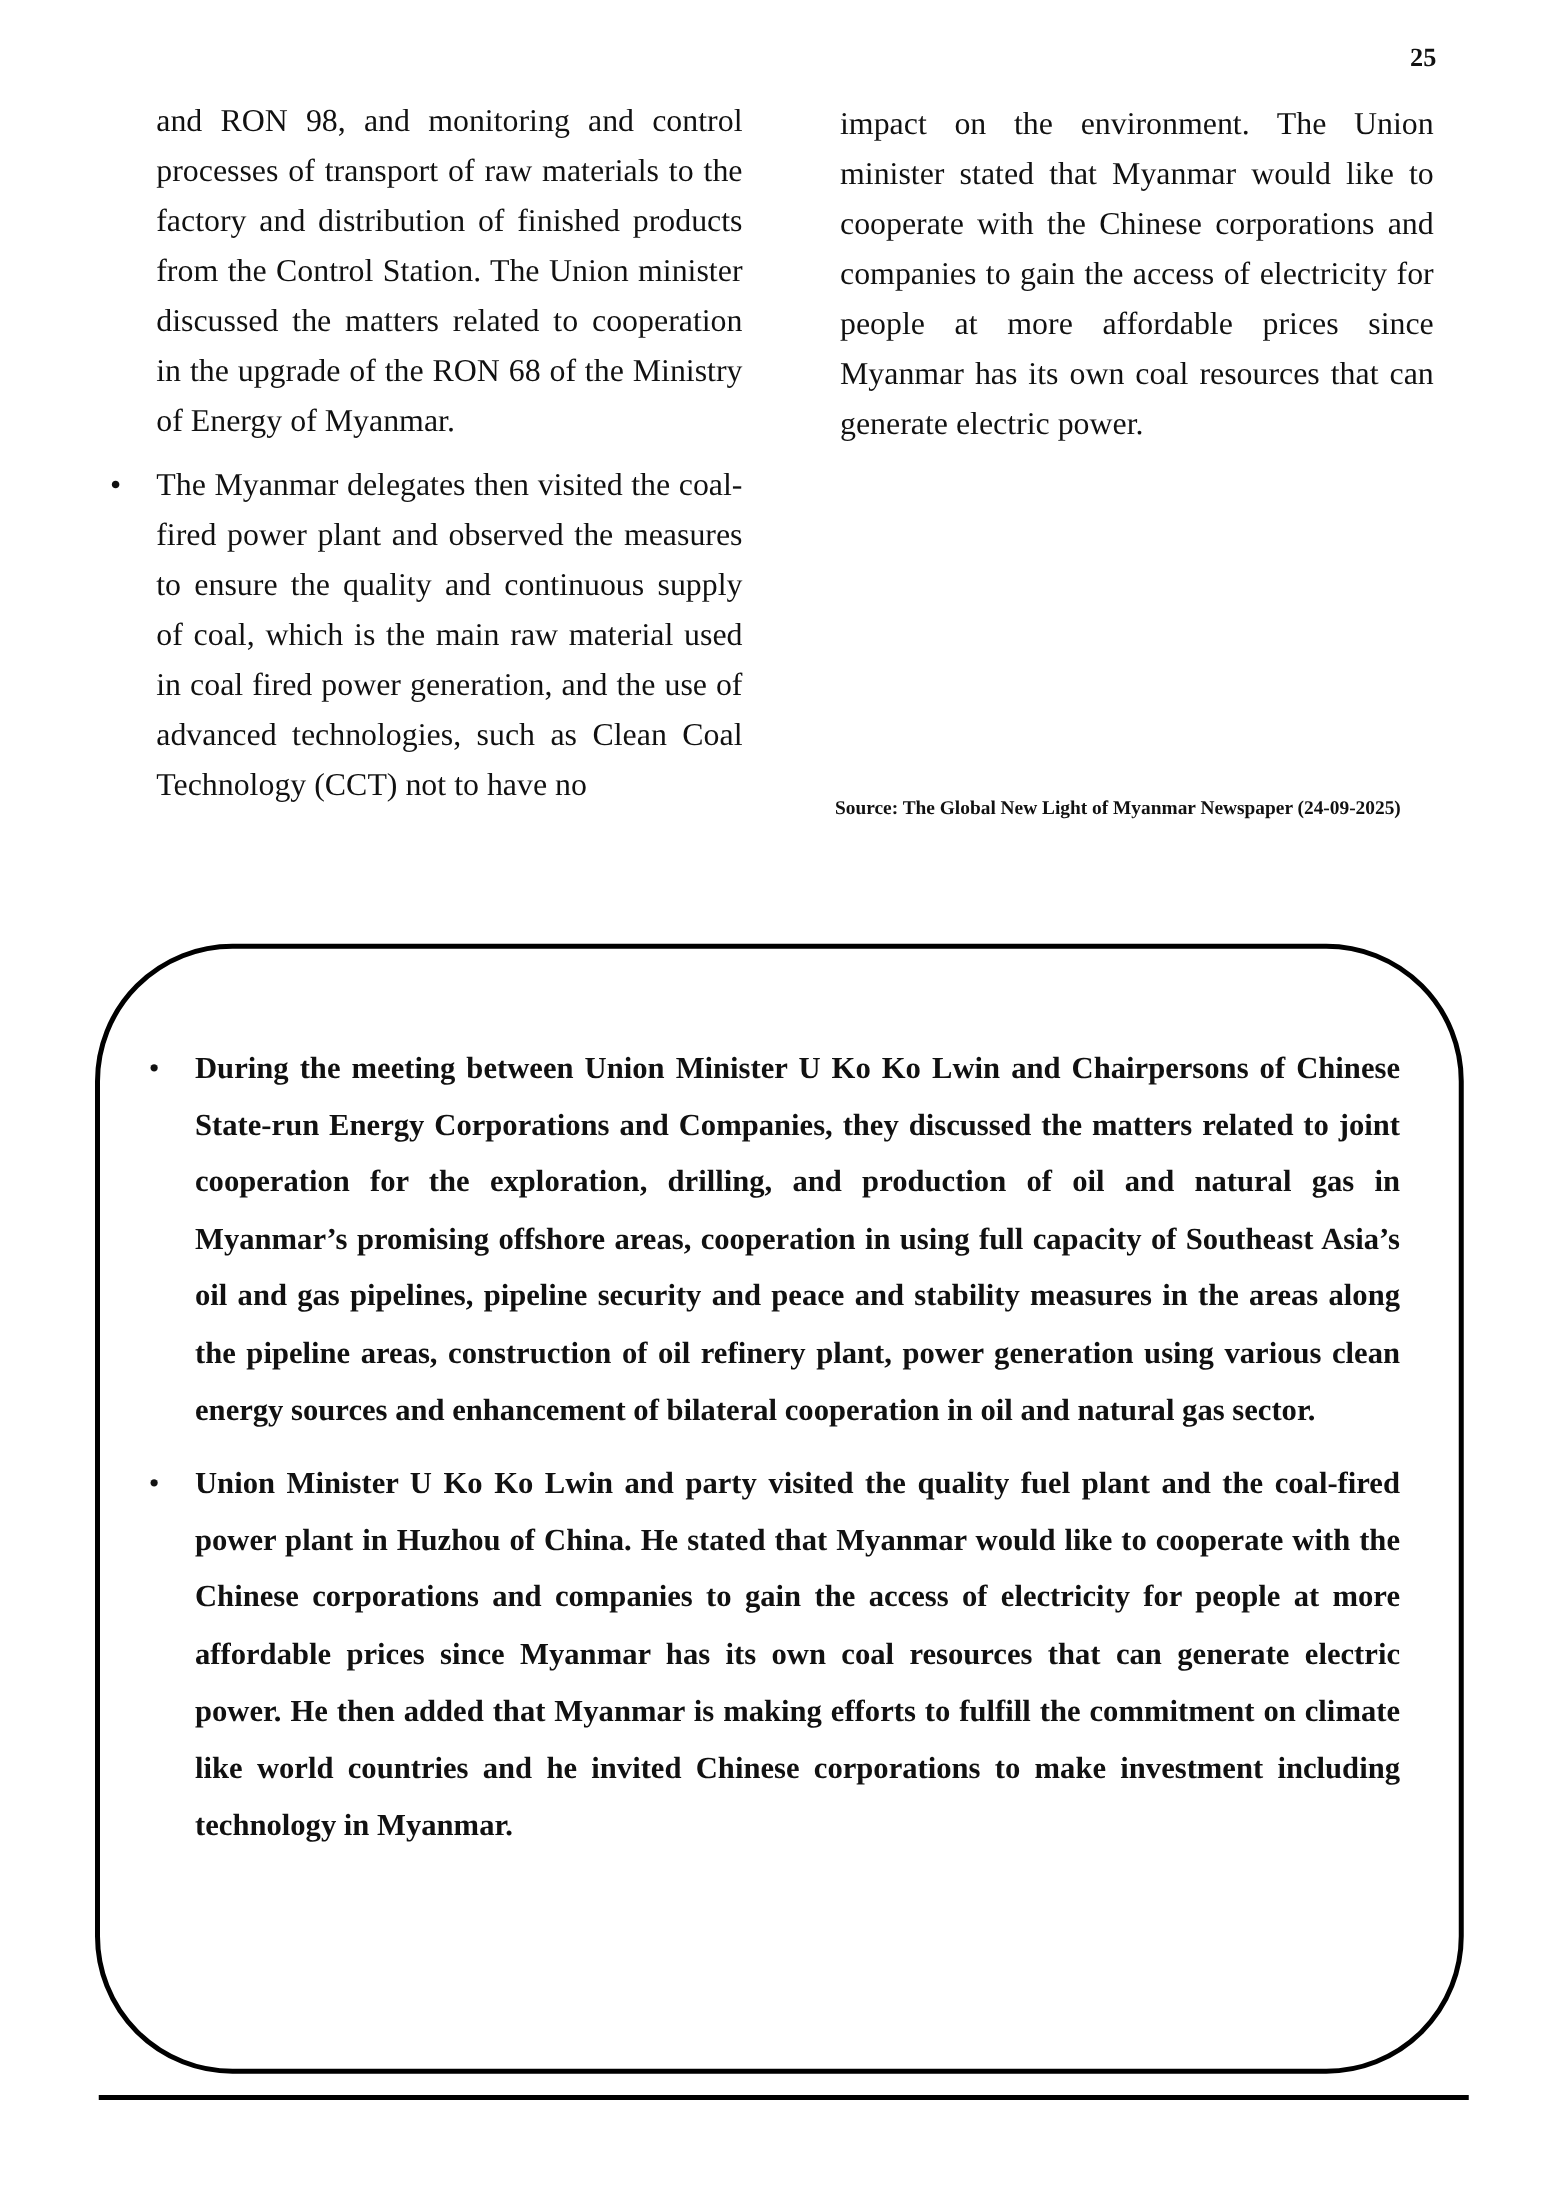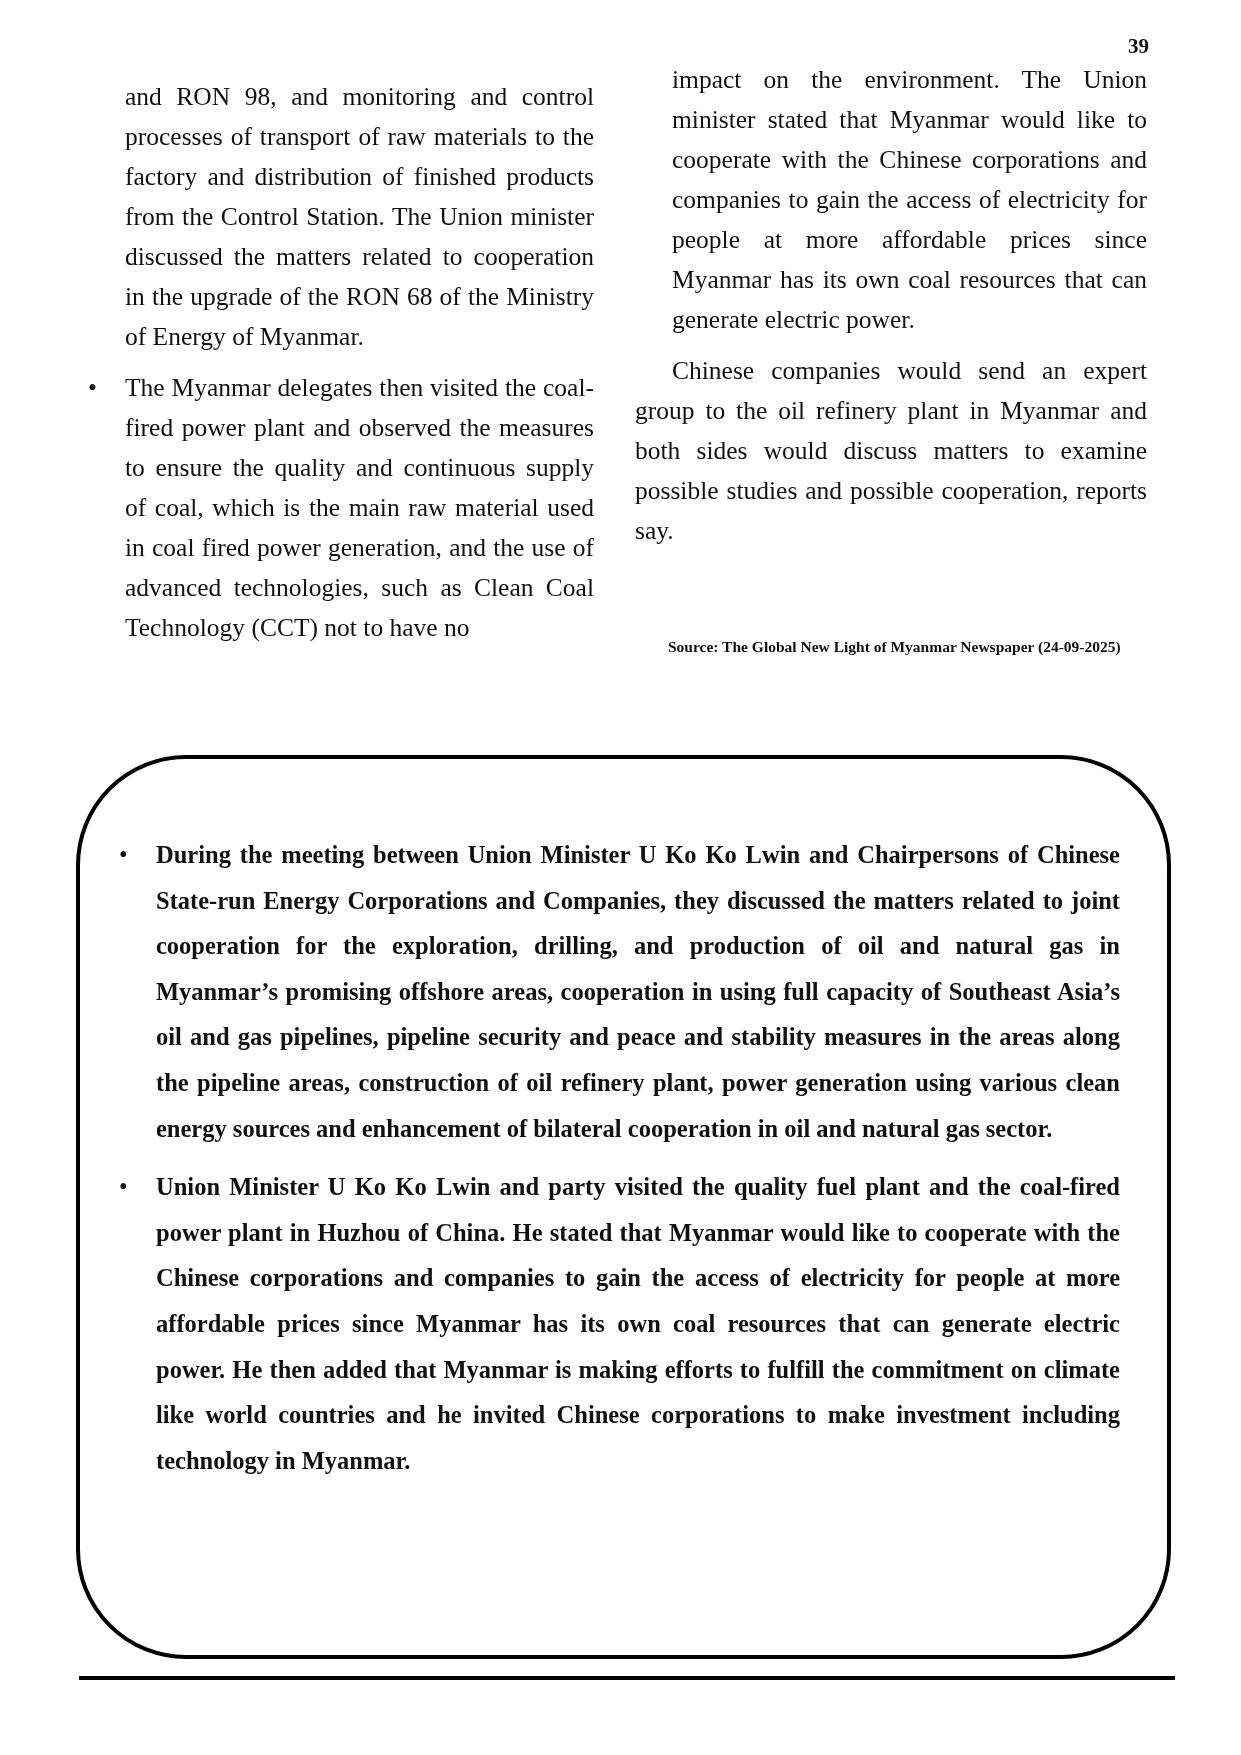--- a/index.html
+++ b/index.html
@@ -1,51 +1,50 @@
 <!DOCTYPE html>
 <html><head>
 <meta charset="utf-8">
 <style>
   html, body { margin: 0; padding: 0; background: #ffffff; }
   body { width: 1241px; height: 1755px; position: relative; overflow: hidden;
          font-family: "Liberation Serif", "DejaVu Serif", serif; color: #111111; }
   .page-number { position: absolute; top: 34px; left: 1128px; font-weight: bold; font-size: 21px; }
   .col { position: absolute; font-size: 25.5px; line-height: 40px; text-align: justify; }
   .col-left { left: 125px; top: 77px; width: 469px; }
-  .col-right { left: 635px; top: 60px; width: 512px; }
+  .col-right { left: 635px; top: 79px; width: 512px; }
   .col p { margin: 0; }
   .col .indent-para { padding-left: 37px; }
   .col .first-indent { text-indent: 37px; margin-top: 11px; }
   .bullet-item { position: relative; margin-top: 11px; }
   .bullet-dot { position: absolute; left: -37px; top: 0; }
   .source { position: absolute; left: 668px; top: 638px; font-size: 15.5px; font-weight: bold; white-space: nowrap; }
   .box { position: absolute; left: 76px; top: 755px; width: 1087px; height: 896px;
          border: 4px solid #000; border-radius: 110px; box-sizing: content-box; }
   .box-list { position: absolute; left: 156px; top: 832px; width: 964px;
               font-size: 24.5px; font-weight: bold; line-height: 45.6px; text-align: justify; }
   .box-item { position: relative; margin: 0 0 13px 0; }
   .box-dot { position: absolute; left: -37px; top: 0; font-weight: normal; }
   .bottom-rule { position: absolute; left: 79px; top: 1676px; width: 1096px; height: 4px; background: #000; }
 </style>
 </head>
 <body>
 
-<div class="page-number">39</div>
+<div class="page-number">25</div>
 
 <div class="col col-left">
   <p>and RON 98, and monitoring and control processes of transport of raw materials to the factory and distribution of finished products from the Control Station. The Union minister discussed the matters related to cooperation in the upgrade of the RON 68 of the Ministry of Energy of Myanmar.</p>
   <div class="bullet-item">
     <span class="bullet-dot">•</span>
     <p>The Myanmar delegates then visited the coal-fired power plant and observed the measures to ensure the quality and continuous supply of coal, which is the main raw material used in coal fired power generation, and the use of advanced technologies, such as Clean Coal Technology (CCT) not to have no</p>
   </div>
 </div>
 
 <div class="col col-right">
   <p class="indent-para">impact on the environment. The Union minister stated that Myanmar would like to cooperate with the Chinese corporations and companies to gain the access of electricity for people at more affordable prices since Myanmar has its own coal resources that can generate electric power.</p>
-  <p class="first-indent">Chinese companies would send an expert group to the oil refinery plant in Myanmar and both sides would discuss matters to examine possible studies and possible cooperation, reports say.</p>
 </div>
 
 <div class="source">Source: The Global New Light of Myanmar Newspaper (24-09-2025)</div>
 
 <div class="box"></div>
 
 <div class="box-list">
   <div class="box-item">
     <span class="box-dot">•</span>
     <span>During the meeting between Union Minister U Ko Ko Lwin and Chairpersons of Chinese State-run Energy Corporations and Companies, they discussed the matters related to joint cooperation for the exploration, drilling, and production of oil and natural gas in Myanmar’s promising offshore areas, cooperation in using full capacity of Southeast Asia’s oil and gas pipelines, pipeline security and peace and stability measures in the areas along the pipeline areas, construction of oil refinery plant, power generation using various clean energy sources and enhancement of bilateral cooperation in oil and natural gas sector.</span>

